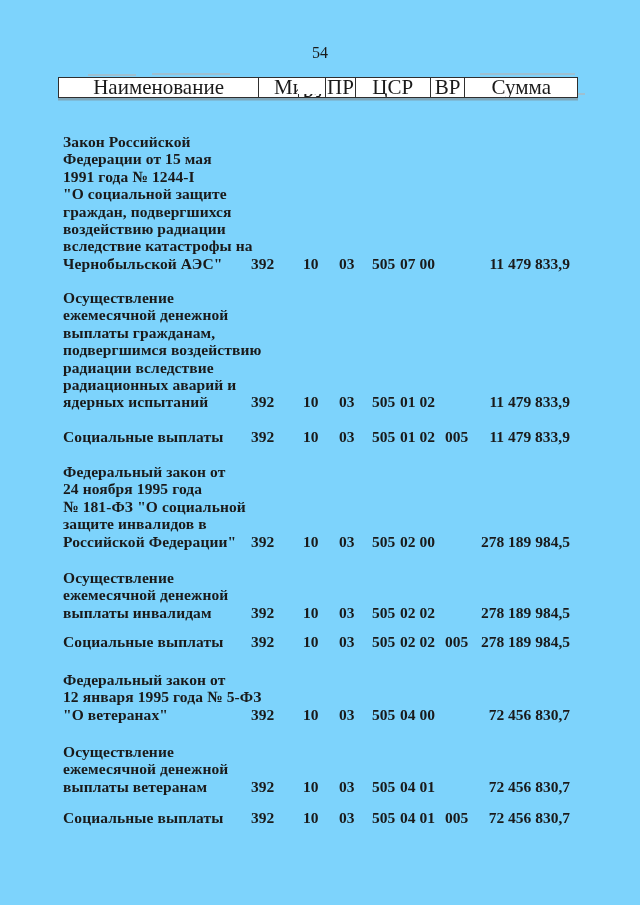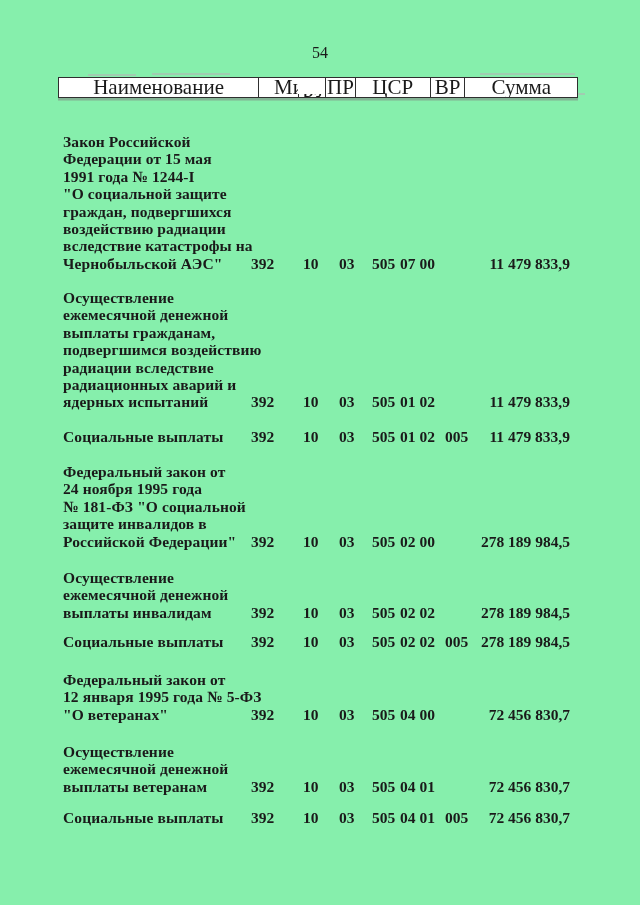--- a/index.html
+++ b/index.html
@@ -1,20 +1,20 @@
 <!DOCTYPE html>
 <html><head>
 <meta charset="utf-8">
 <style>
   html, body { margin: 0; padding: 0; background: #ffffff; }
   .page {
     position: relative;
     width: 640px;
     height: 905px;
-    background: #86efac;
+    background: #7dd3fc;
     font-family: "Liberation Serif", "DejaVu Serif", serif;
     color: #1a1a1a;
     overflow: hidden;
   }
   .page-number {
     position: absolute;
     top: 44px;
     left: 0;
     width: 640px;
     text-align: center;

